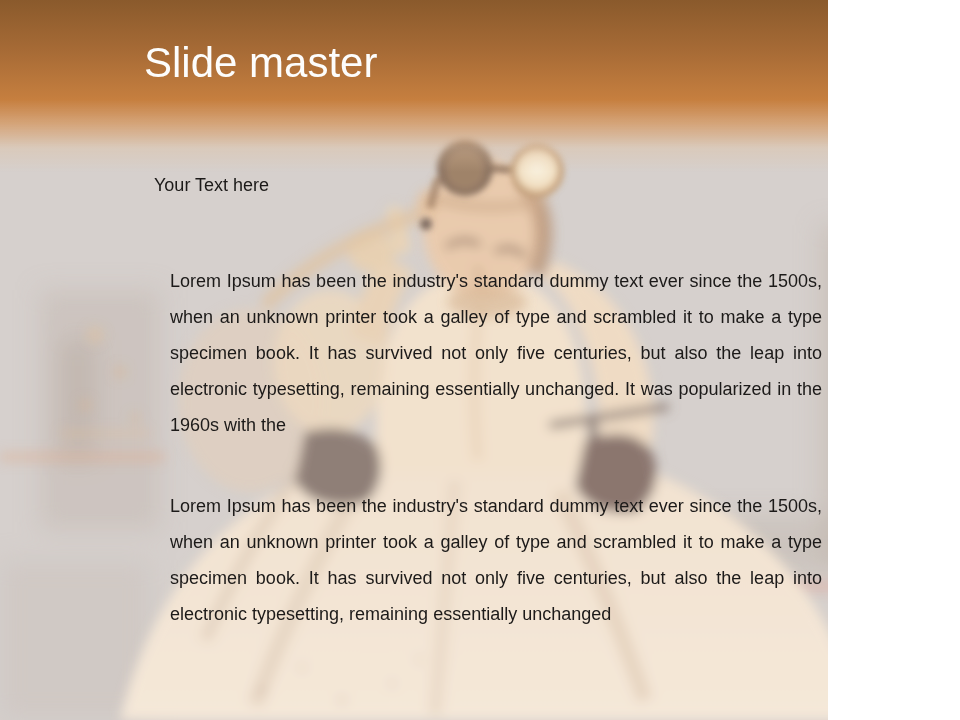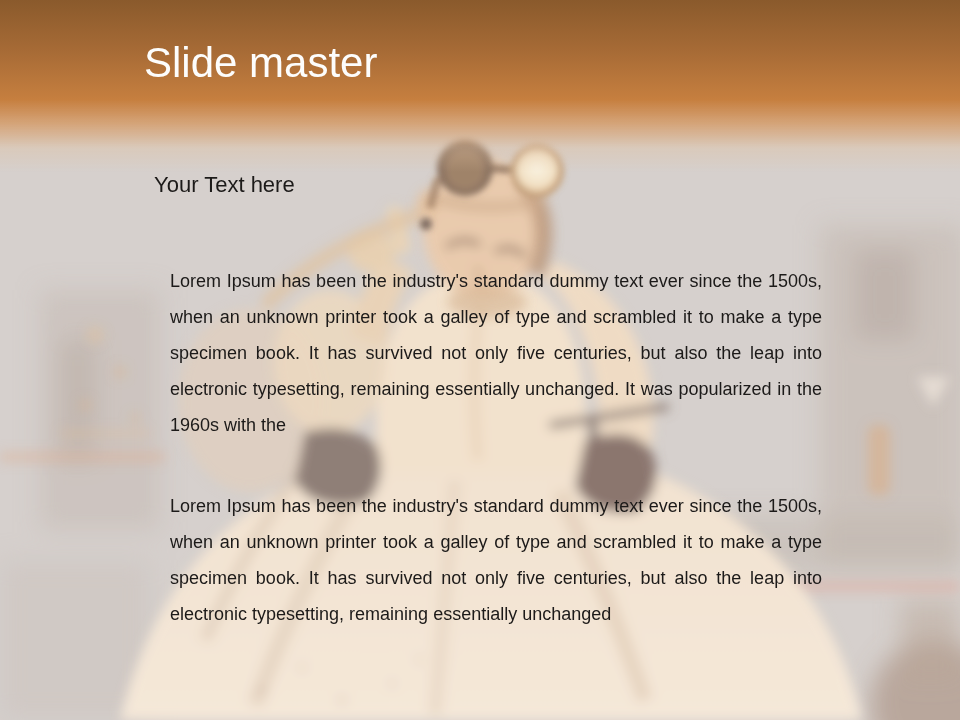--- a/index.html
+++ b/index.html
@@ -4,21 +4,21 @@
 <style>
   html, body {
     margin: 0; padding: 0;
     width: 960px; height: 720px;
     overflow: hidden;
     font-family: "Liberation Sans", sans-serif;
     background: #ffffff;
   }
   .slide {
     position: relative;
-    width: 960px; height: 720px;
+    width: 828px; height: 720px;
     overflow: hidden;
     background: #cbc5c2;
   }
   .bg-photo {
     position: absolute;
     left: 0; top: 0;
     width: 960px; height: 720px;
     display: block;
   }
   .header-gradient {
@@ -39,21 +39,21 @@
     left: 144px; top: 41px;
     font-size: 42px;
     line-height: 1.05;
     font-weight: 400;
     color: #fdfdfc;
     letter-spacing: 0px;
   }
   .text-placeholder {
     position: absolute;
     left: 154px; top: 174px;
-    font-size: 22px;
+    font-size: 18px;
     line-height: 22px;
     color: #1c1a19;
   }
   .body-para {
     position: absolute;
     left: 154px;
     width: 652px;
     margin: 16px;
     font-size: 18px;
     line-height: 36px;

